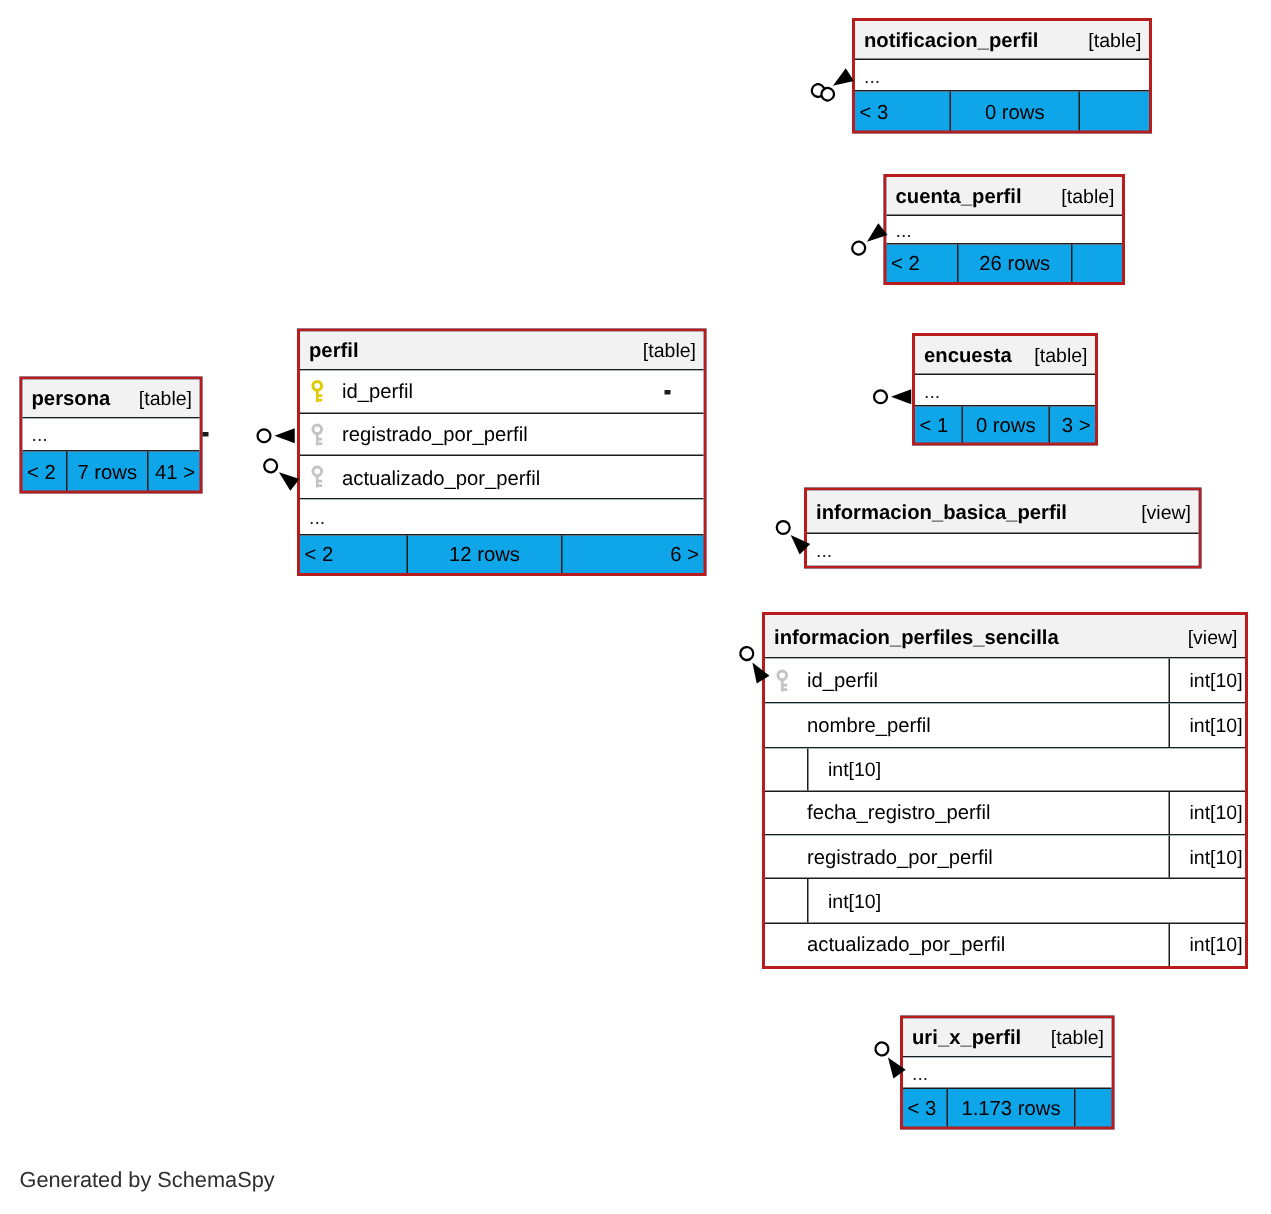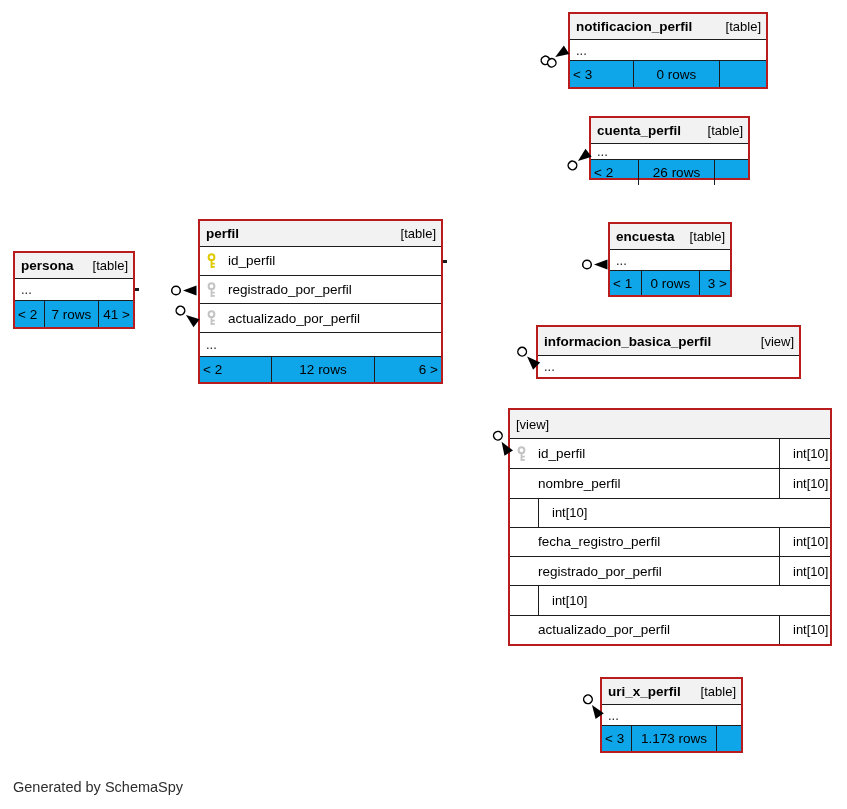--- a/index.html
+++ b/index.html
@@ -69,21 +69,21 @@
     </div>
     <div class="trow more">...</div>
     <div class="tfoot">
       <span class="cell fl" style="flex:0 0 29px;">&lt; 2</span>
       <span class="cell fc" style="flex:0 0 54px;">7 rows</span>
       <span class="cell fr" style="flex:1 1 auto;">41 &gt;</span>
     </div>
   </div>
   <div class="stub" style="left:135px; top:288px;"></div>
 
-  <div class="tbox" style="left:198px; top:219px; width:245px; height:165px;">
+  <div class="tbox" style="left:198px; top:219px; width:273px; height:165px;">
     <div class="thead">
       <span class="tname">perfil</span>
       <span class="tkind">[table]</span>
     </div>
     <div class="trow">
       <span class="keyspot">
         <svg width="11" height="16" viewBox="0 0 11 16">
             <use href="#key-icon-shape" stroke="#e0ca00"></use>
           </svg>
       </span>
@@ -120,21 +120,21 @@
       <span class="tkind">[table]</span>
     </div>
     <div class="trow more">...</div>
     <div class="tfoot">
       <span class="cell fl" style="flex:0 0 63px;">&lt; 3</span>
       <span class="cell fc" style="flex:0 0 86px;">0 rows</span>
       <span class="cell fr" style="flex:1 1 auto;"></span>
     </div>
   </div>
 
-  <div class="tbox" style="left:589px; top:116px; width:161px; height:64px;">
+  <div class="tbox" style="left:589px; top:116px; width:161px; height:74px;">
     <div class="thead">
       <span class="tname">cuenta_perfil</span>
       <span class="tkind">[table]</span>
     </div>
     <div class="trow more">...</div>
     <div class="tfoot" style="flex:0 0 25px;">
       <span class="cell fl" style="flex:0 0 47px;">&lt; 2</span>
       <span class="cell fc" style="flex:0 0 76px;">26 rows</span>
       <span class="cell fr" style="flex:1 1 auto;"></span>
     </div>
@@ -156,20 +156,21 @@
   <div class="tbox" style="left:536px; top:325px; width:265px; height:54px;">
     <div class="thead tall">
       <span class="tname">informacion_basica_perfil</span>
       <span class="tkind">[view]</span>
     </div>
     <div class="trow more last">...</div>
   </div>
 
   <div class="tbox focus" style="left:508px; top:408px; width:324px; height:238px;">
     <div class="thead tall">
+      <span class="tname">informacion_perfiles_sencilla</span>
       <span class="tkind">[view]</span>
     </div>
     <div class="trow">
       <span class="keyspot">
         <svg width="11" height="16" viewBox="0 0 11 16">
             <use href="#key-icon-shape" stroke="#c4c4c4"></use>
           </svg>
       </span>
       <span class="namecell">id_perfil</span>
       <span class="typecell">int[10]</span>

